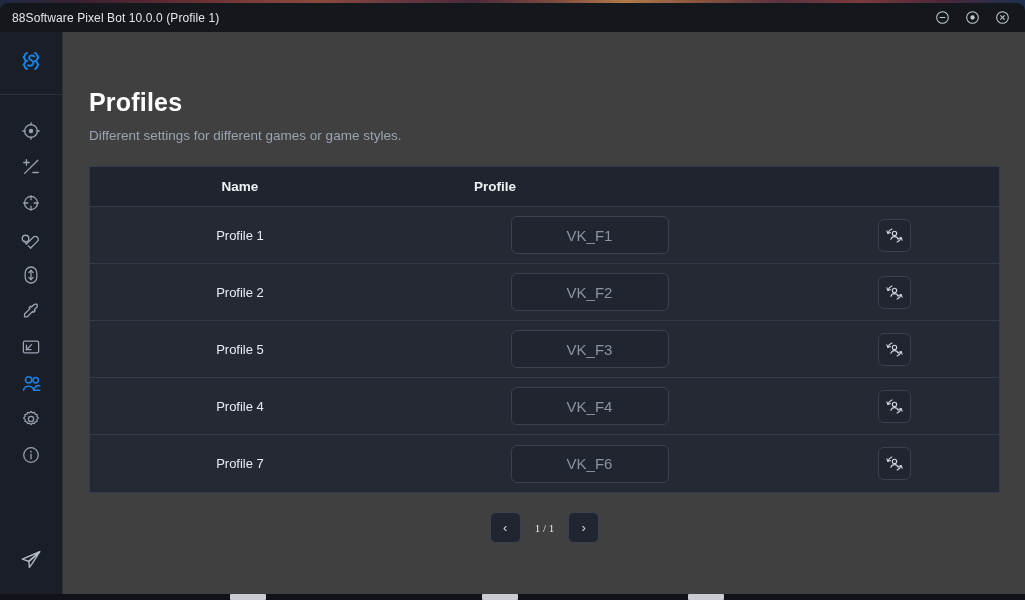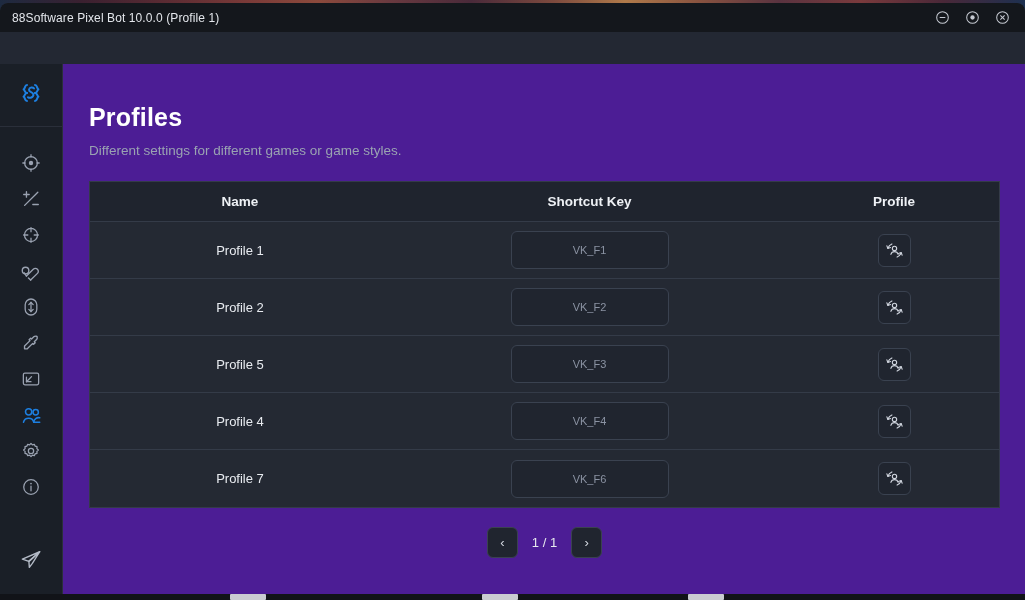--- a/index.html
+++ b/index.html
@@ -45,21 +45,20 @@
   .window {
     position: absolute;
     left: 0; top: 3px;
     width: 1025px;
     height: 591px;
     background: #232833;
     border-radius: 8px 8px 0 0;
     overflow: hidden;
     display: flex;
     flex-direction: column;
-    gap: 32px;
   }
 
   
   .titlebar {
     height: 29px;
     min-height: 29px;
     background: #14171c;
     display: flex;
     align-items: center;
     padding-left: 12px;
@@ -134,22 +133,22 @@
   .sidebar-bottom {
     padding-bottom: 22px;
     display: flex;
     justify-content: center;
   }
   .sidebar-bottom .nav-item { color: #b3bac6; }
 
   
   .main {
     flex: 1;
-    background: #4c1d95;
-    padding: 39px 25px 0 26px;
+    background: #404040;
+    padding: 56px 25px 0 26px;
     overflow: hidden;
     min-width: 0;
   }
   .page-title {
     color: #ffffff;
     font-size: 25px;
     font-weight: bold;
     letter-spacing: .2px;
   }
   .page-sub {
@@ -192,21 +191,21 @@
     font-size: 13px;
   }
 
   .key-input {
     width: 158px;
     height: 38px;
     background: #20252f;
     border: 1px solid #3a4250;
     border-radius: 6px;
     color: #8b93a3;
-    font-size: 11px;
+    font-size: 15px;
     font-family: "Liberation Sans", sans-serif;
     text-align: center;
     outline: none;
   }
 
   .action-btn {
     width: 33px; height: 33px;
     background: #20252f;
     border: 1px solid #3a4250;
     border-radius: 6px;
@@ -235,21 +234,22 @@
     font-size: 13px;
     display: flex;
     align-items: center;
     justify-content: center;
     cursor: pointer;
     font-family: "Liberation Sans", sans-serif;
     line-height: 1;
   }
   .pg-label {
     color: #e6e9ee;
-    font-size: 13px;
+    font-size: 11px;
+    font-family: Liberation Serif, serif;
   }
 </style>
 </head>
 <body>
 
 <div class="desktop"></div>
 <div class="taskbar">
   <div class="tb-ico" style="left:230px"></div>
   <div class="tb-ico" style="left:482px"></div>
   <div class="tb-ico" style="left:688px"></div>
@@ -422,21 +422,20 @@
     </div>
 
     <div class="main">
 
       <div class="page-title">Profiles</div>
       <div class="page-sub">Different settings for different games or game styles.</div>
 
       <div class="card">
         <div class="trow thead">
           <div class="col-name th">Name</div>
-          <div class="col-key th">Shortcut Key</div>
           <div class="col-action th">Profile</div>
         </div>
         <div id="table-body">
             <div class="trow tbody-row">
               <div class="col-name cell-name">Profile 1</div>
               <div class="col-key">
                 <input class="key-input" type="text" value="VK_F1" style="">
               </div>
               <div class="col-action">
                 <div class="action-btn">

